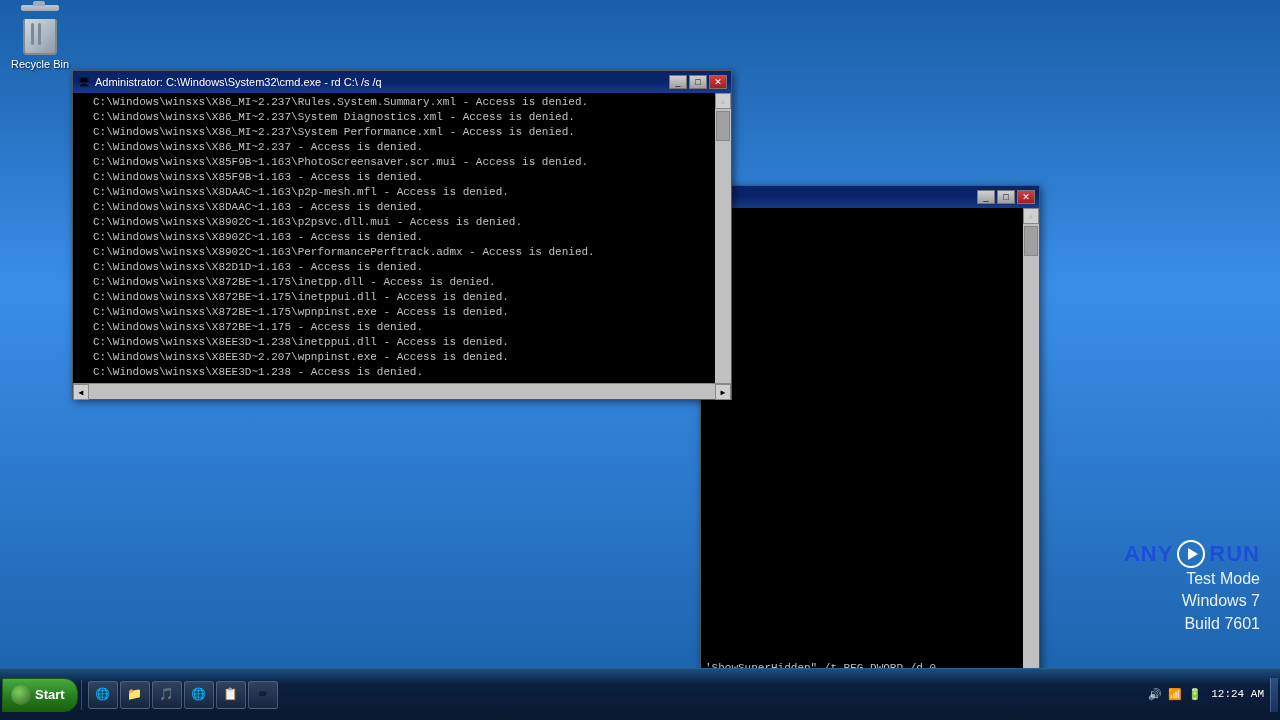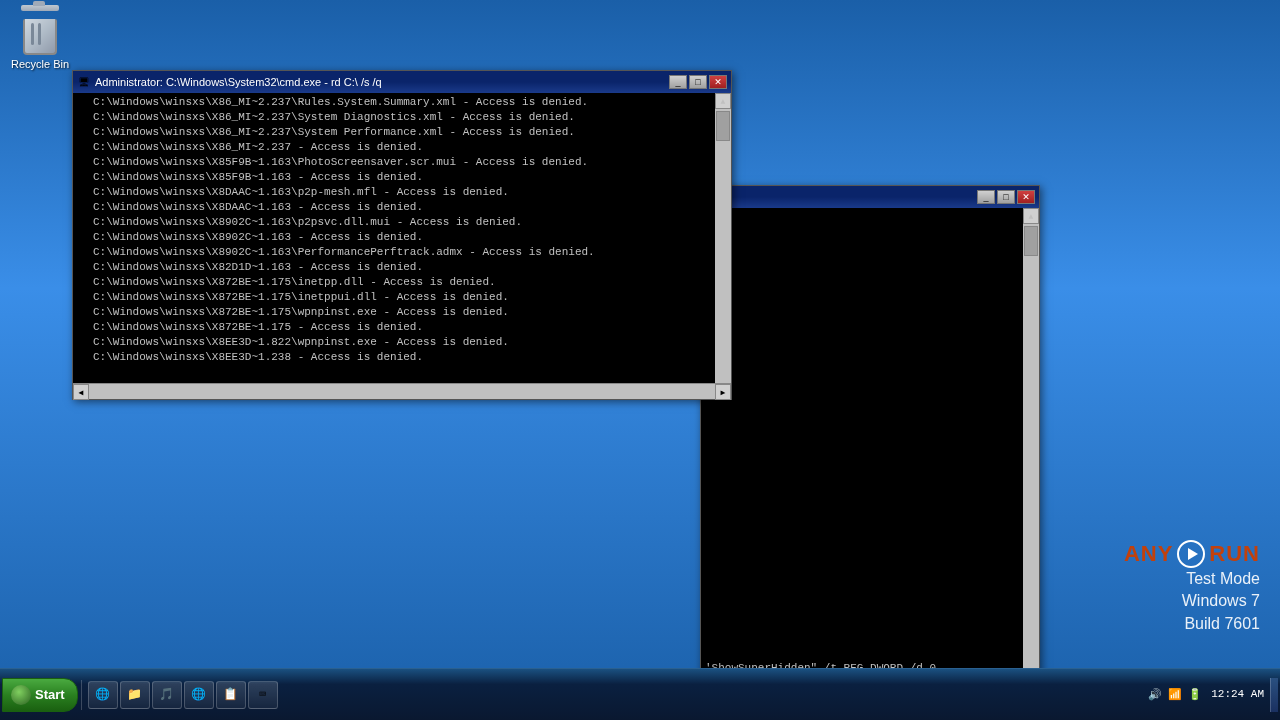--- a/index.html
+++ b/index.html
@@ -334,21 +334,21 @@
       margin-left: 4px;
     }
     .show-desktop-btn {
       width: 8px;
       height: 34px;
       background: linear-gradient(180deg, #2a5080, #1a3060);
       border-left: 1px solid rgba(255,255,255,0.2);
       cursor: pointer;
     }
     .anyrun-text {
-      color: #c2410c;
+      color: #1d4ed8;
       font-size: 22px;
       font-weight: bold;
       font-family: Arial, sans-serif;
       letter-spacing: 1px;
     }
     .anyrun-play {
       width: 28px;
       height: 28px;
       border: 2px solid white;
       border-radius: 50%;
@@ -442,21 +442,22 @@
           <div class="cmd-line">C:\Windows\winsxs\X8DAAC~1.163\p2p-mesh.mfl - Access is denied.</div>
           <div class="cmd-line">C:\Windows\winsxs\X8DAAC~1.163 - Access is denied.</div>
           <div class="cmd-line">C:\Windows\winsxs\X8902C~1.163\p2psvc.dll.mui - Access is denied.</div>
           <div class="cmd-line">C:\Windows\winsxs\X8902C~1.163 - Access is denied.</div>
           <div class="cmd-line">C:\Windows\winsxs\X8902C~1.163\PerformancePerftrack.admx - Access is denied.</div>
           <div class="cmd-line">C:\Windows\winsxs\X82D1D~1.163 - Access is denied.</div>
           <div class="cmd-line">C:\Windows\winsxs\X872BE~1.175\inetpp.dll - Access is denied.</div>
           <div class="cmd-line">C:\Windows\winsxs\X872BE~1.175\inetppui.dll - Access is denied.</div>
           <div class="cmd-line">C:\Windows\winsxs\X872BE~1.175\wpnpinst.exe - Access is denied.</div>
           <div class="cmd-line">C:\Windows\winsxs\X872BE~1.175 - Access is denied.</div>
-          <div class="cmd-line">C:\Windows\winsxs\X8EE3D~1.822\wpnpinst.exe - Access is denied.</div>
+          <div class="cmd-line">C:\Windows\winsxs\X8EE3D~1.238\inetppui.dll - Access is denied.</div>
+          <div class="cmd-line">C:\Windows\winsxs\X8EE3D~2.207\wpnpinst.exe - Access is denied.</div>
           <div class="cmd-line">C:\Windows\winsxs\X8EE3D~1.238 - Access is denied.</div>
         </div>
       <div class="window-scrollbar">
         <div class="scroll-arrow">▲</div>
         <div class="scroll-thumb"></div>
       </div>
     </div>
     <div class="window-hscrollbar">
       <div class="hscroll-arrow">◀</div>
       <div class="hscroll-track"></div>

